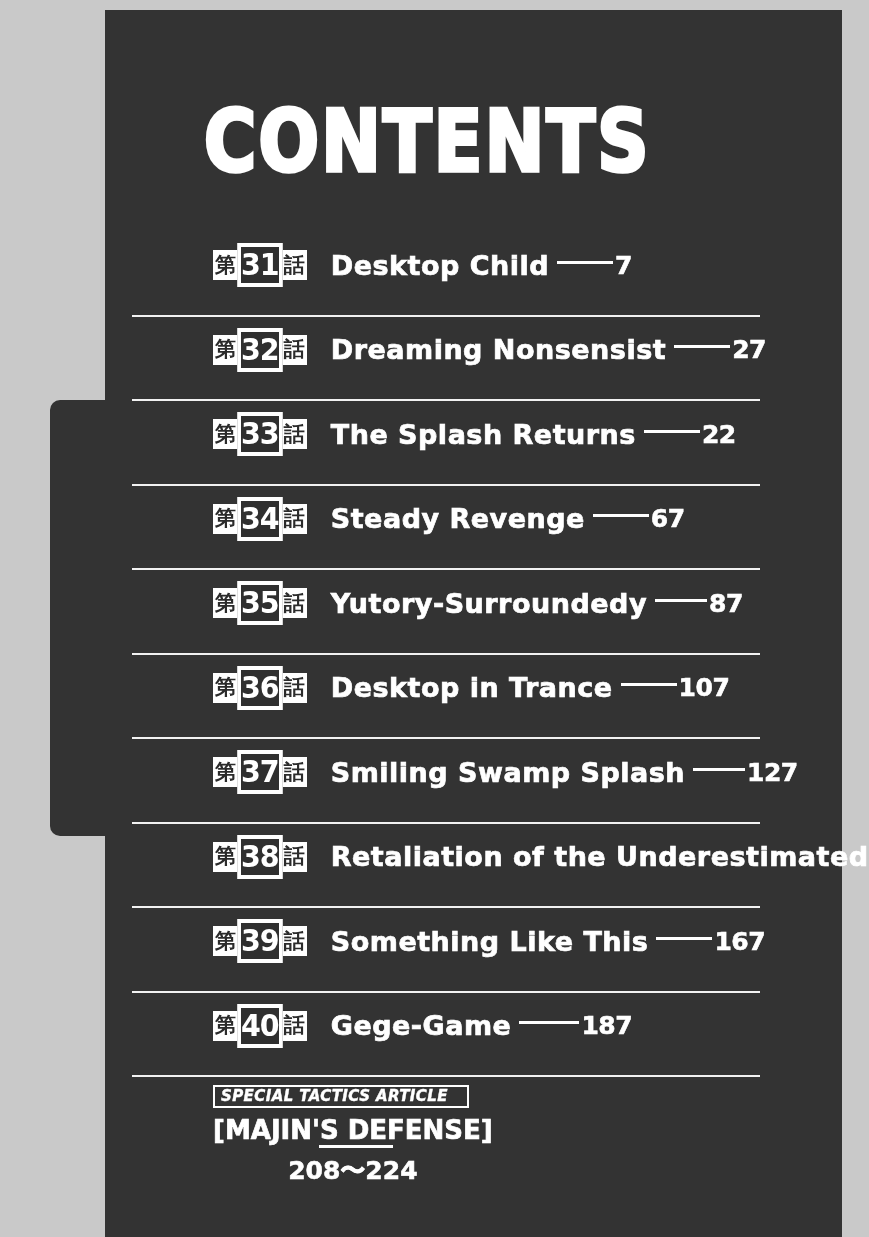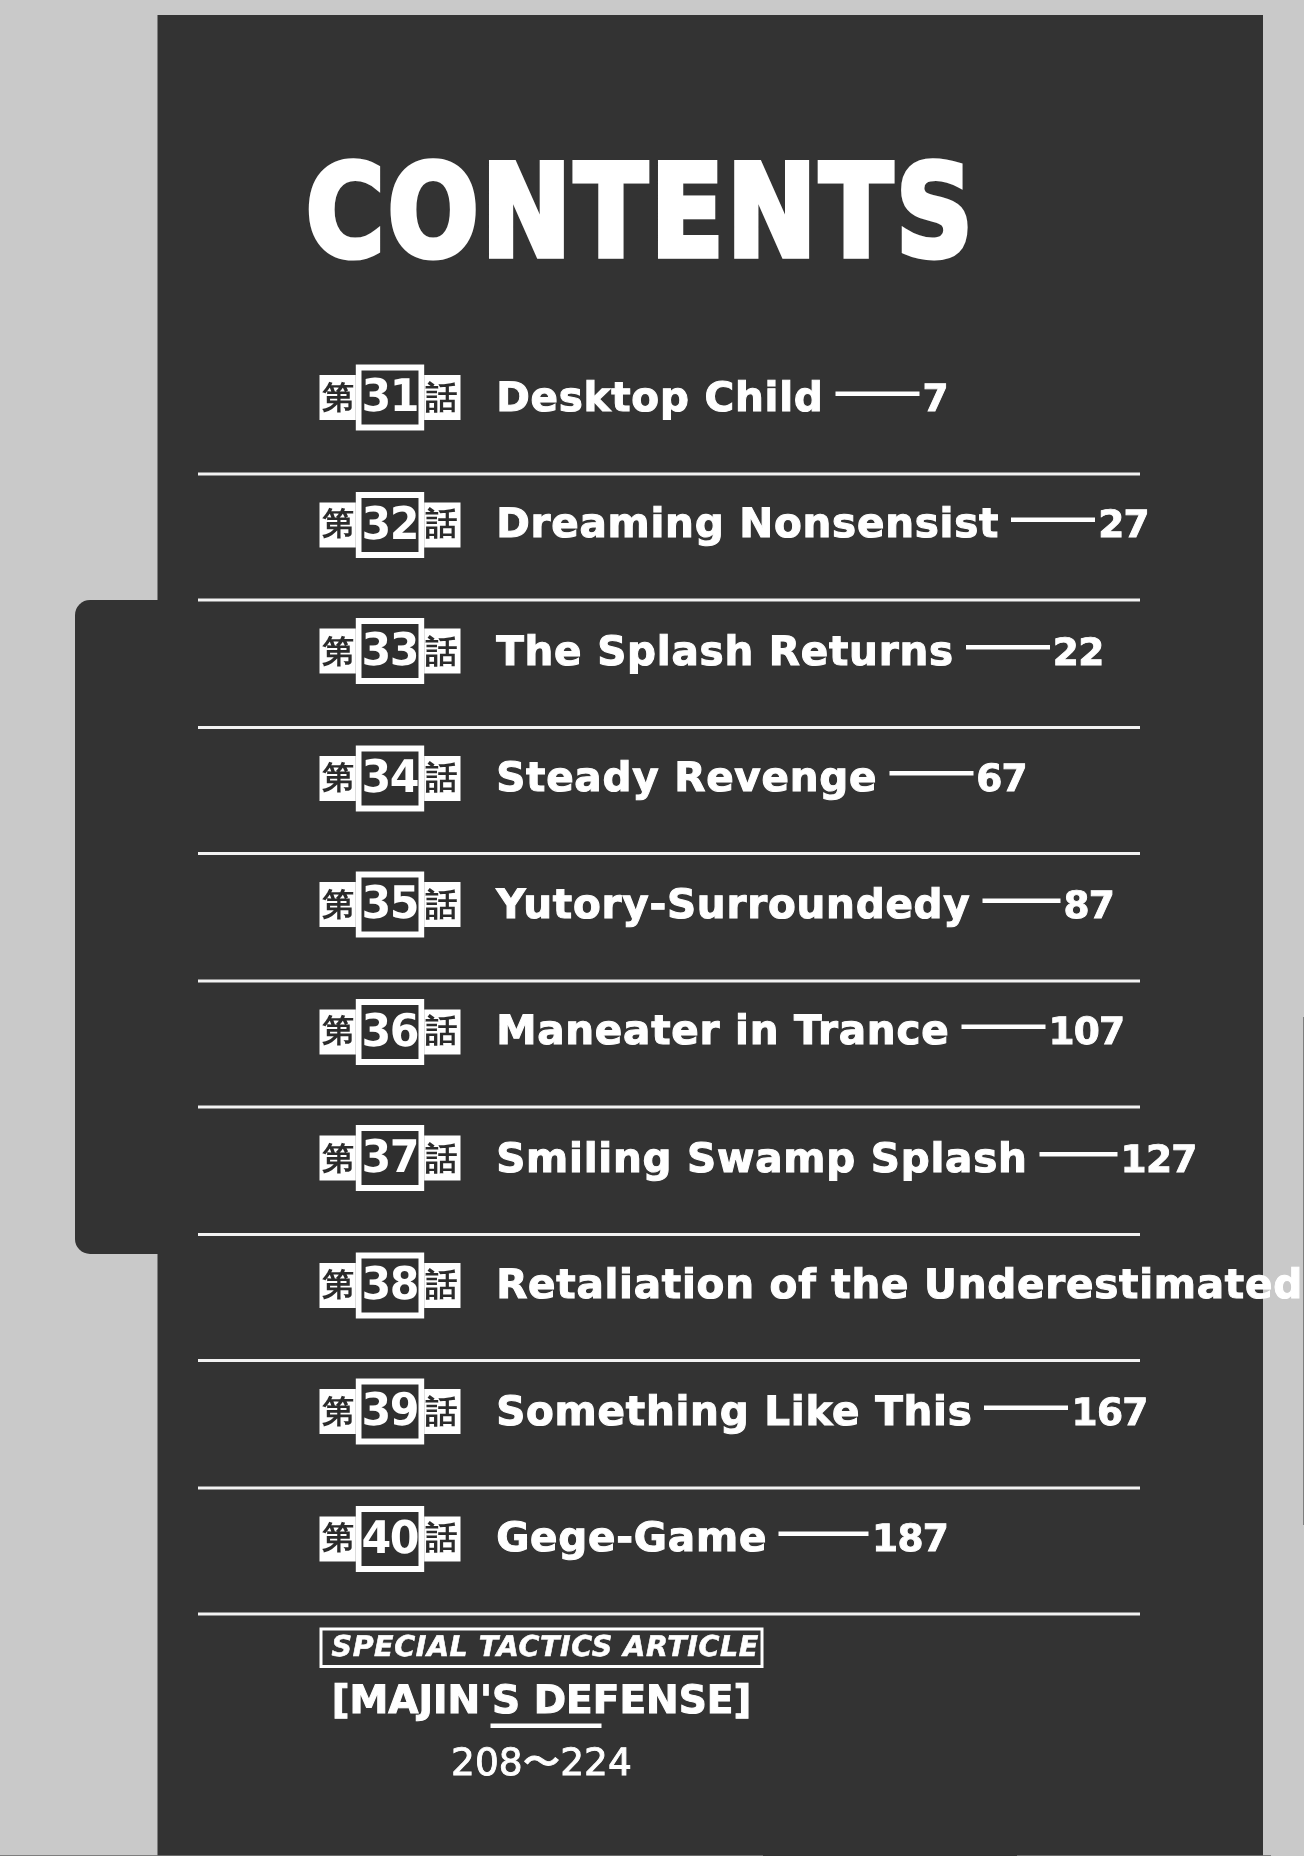--- a/index.html
+++ b/index.html
@@ -178,23 +178,23 @@
     top: 1075px;
     white-space: nowrap;
   }
   .special-tag {
     display: inline-block;
     border: 2px solid #ffffff;
     color: #ffffff;
     font-family: "DejaVu Sans", sans-serif;
     font-weight: bold;
     font-style: italic;
-    font-size: 19px;
+    font-size: 15px;
     letter-spacing: 0.4px;
-    padding: 2px 1px 2px 6px;
+    padding: 2px 19px 2px 6px;
     line-height: 1;
     -webkit-text-stroke: 0.4px #ffffff;
   }
   .special-line {
     margin-top: 7px;
     display: flex;
     align-items: center;
     white-space: nowrap;
     flex-direction: column;
   }
@@ -202,21 +202,21 @@
     color: #ffffff;
     font-family: "DejaVu Sans", sans-serif;
     font-weight: bold;
     font-size: 26px;
     letter-spacing: 0px;
     -webkit-text-stroke: 0.7px #ffffff;
   }
   .special-pages {
     color: #ffffff;
     font-family: "DejaVu Sans", sans-serif;
-    font-weight: normal;
+    font-weight: bold;
     font-size: 25px;
     -webkit-text-stroke: 0.6px #ffffff;
   }
 </style>
 </head>
 <body>
 
 <div id="page-panel">
   <div class="panel-main"></div>
   <div class="panel-tab"></div>
@@ -292,21 +292,21 @@
         </div>
         <div class="rule"></div>
       </div>
       <div class="toc-row">
         <div class="row-inner">
           <span class="chap-badge">
             <span class="chap-kanji">第</span>
             <span class="chap-num">36</span>
             <span class="chap-kanji">話</span>
           </span>
-          <span class="chap-title">Maneater in Trance</span>
+          <span class="chap-title">Desktop in Trance</span>
           <span class="lead" style="width: 56px;"></span>
           <span class="chap-page">107</span>
         </div>
         <div class="rule"></div>
       </div>
       <div class="toc-row">
         <div class="row-inner">
           <span class="chap-badge">
             <span class="chap-kanji">第</span>
             <span class="chap-num">37</span>

